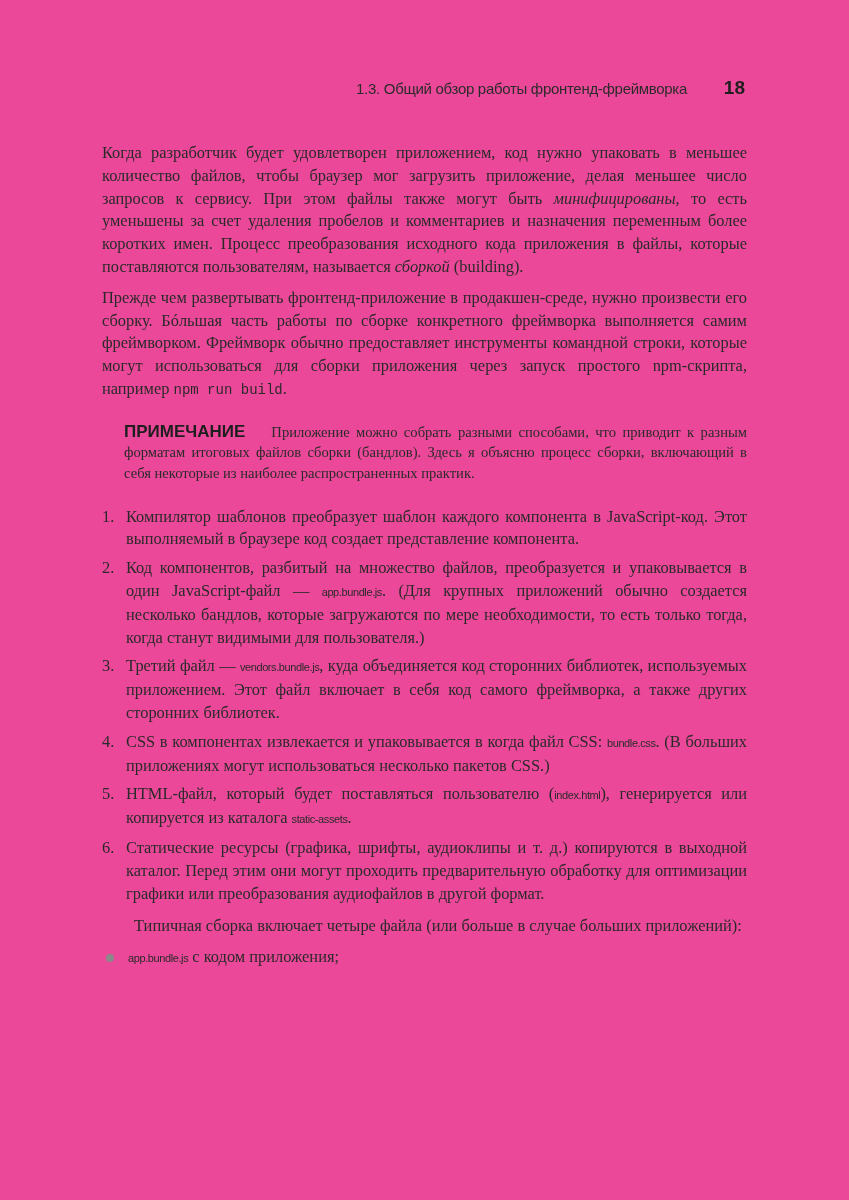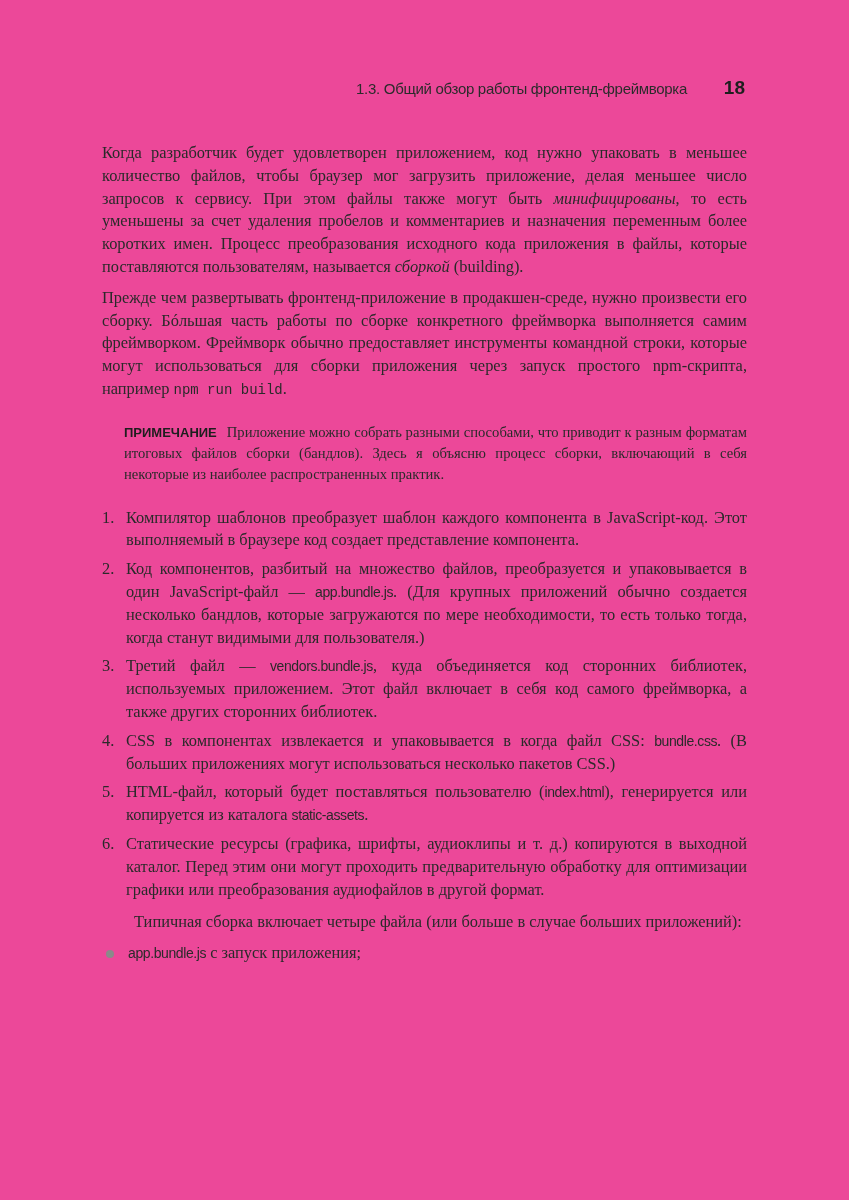--- a/index.html
+++ b/index.html
@@ -5,23 +5,23 @@
   html, body { margin: 0; padding: 0; background: #ffffff; }
   body { width: 849px; height: 1200px; position: relative; overflow: hidden; color: #2a2a2a; }
   .page { position: absolute; left: 0; top: 0; width: 849px; height: 1200px; background: #ec4899; }
   .running-header { position: absolute; top: 78px; left: 102px; width: 645px; height: 26px; font-family: "Liberation Sans", sans-serif; }
   .running-title { position: absolute; right: 60px; top: 2px; font-size: 15px; letter-spacing: -0.3px; color: #2b2b2b; }
   .page-number { position: absolute; right: 2px; top: -1px; font-size: 19px; font-weight: bold; color: #1e1e1e; }
   .body { position: absolute; left: 102px; top: 142px; width: 645px; font-family: "Liberation Serif", serif; font-size: 16.4px; line-height: 22.8px; color: #2a2a2a; }
   .para { margin: 0 0 8px 0; text-align: justify; }
   .para em { }
   .mono { font-family: "Liberation Mono", monospace; font-size: 14px; }
-  .sans { font-family: "Liberation Sans", sans-serif; font-size: 14px; letter-spacing: -0.4px; }
+  .sans { font-family: "Liberation Sans", sans-serif; font-size: 11px; letter-spacing: -0.4px; }
   .note { margin: 20px 0 22px 22px; font-size: 14.6px; line-height: 20.6px; text-align: justify; }
-  .note-label { font-family: "Liberation Sans", sans-serif; font-weight: bold; font-size: 13px; color: #1e1e1e; margin-right: 10px; }
+  .note-label { font-family: "Liberation Sans", sans-serif; font-weight: bold; font-size: 17px; color: #1e1e1e; margin-right: 26px; }
   .intro { margin: 0 0 6px 2px; }
   ol.steps { list-style: none; margin: 0; padding: 0; }
   ol.steps li { position: relative; padding-left: 24px; margin-bottom: 6px; text-align: justify; }
   ol.steps li .num { position: absolute; left: 0; top: 0; }
   ul.files { list-style: none; margin: 6px 0 0 0; padding: 0; }
   ul.files li { position: relative; padding-left: 26px; margin-bottom: 8px; }
   ul.files li .bullet { position: absolute; left: 4px; top: 8px; width: 8px; height: 8px; border-radius: 50%; background: #8a8a8a; }
 </style>
 </head>
 <body>
@@ -47,17 +47,17 @@
       <li><span class="num">2.</span><span>Код компонентов, разбитый на множество файлов, преобразуется и упаковывается в один JavaScript-файл — </span><span class="sans">app.bundle.js</span><span>. (Для крупных приложений обычно создается несколько бандлов, которые загружаются по мере необходимости, то есть только тогда, когда станут видимыми для пользователя.)</span></li>
       <li><span class="num">3.</span><span>Третий файл — </span><span class="sans">vendors.bundle.js</span><span>, куда объединяется код сторонних библиотек, используемых приложением. Этот файл включает в себя код самого фреймворка, а также других сторонних библиотек.</span></li>
       <li><span class="num">4.</span><span>CSS в компонентах извлекается и упаковывается в когда файл CSS: </span><span class="sans">bundle.css</span><span>. (В больших приложениях могут использоваться несколько пакетов CSS.)</span></li>
       <li><span class="num">5.</span><span>HTML-файл, который будет поставляться пользователю (</span><span class="sans">index.html</span><span>), генерируется или копируется из каталога </span><span class="sans">static-assets</span><span>.</span></li>
       <li><span class="num">6.</span><span>Статические ресурсы (графика, шрифты, аудиоклипы и т. д.) копируются в выходной каталог. Перед этим они могут проходить предварительную обработку для оптимизации графики или преобразования аудиофайлов в другой формат.</span></li>
     </ol>
 
     <p class="para" style="margin-top:10px;margin-left:32px;">Типичная сборка включает четыре файла (или больше в случае больших приложений):</p>
 
     <ul class="files">
-      <li><span class="bullet"></span><span class="sans">app.bundle.js</span><span> с запуск приложения;</span></li>
+      <li><span class="bullet"></span><span class="sans">app.bundle.js</span><span> с кодом приложения;</span></li>
     </ul>
 
   </div>
 </div>
 
 </body></html>

